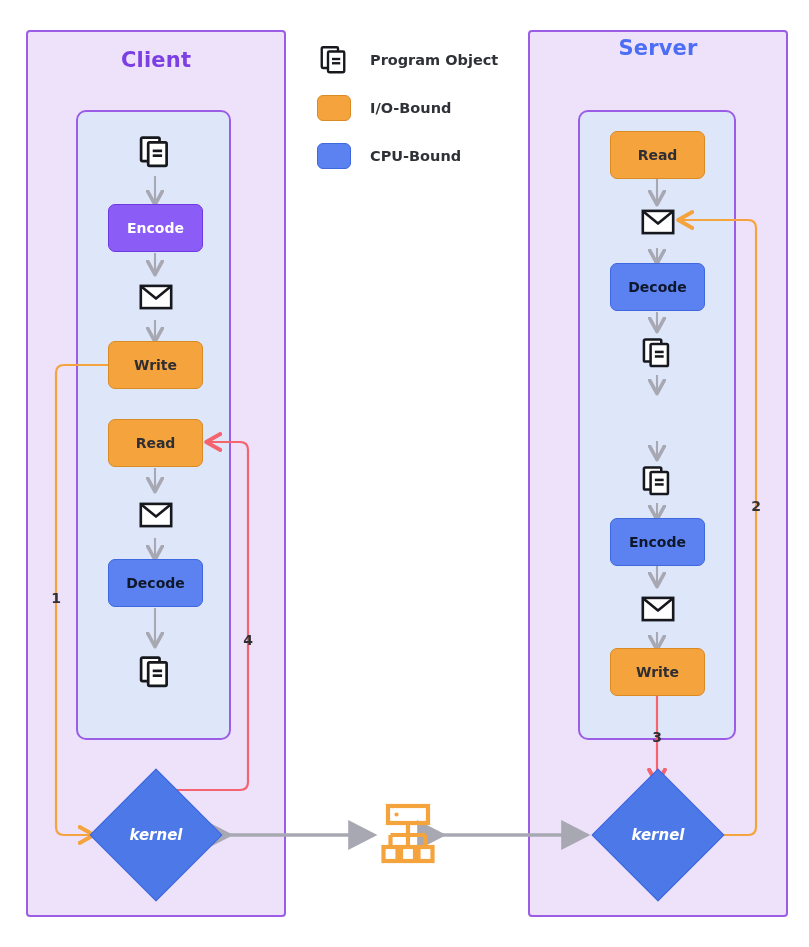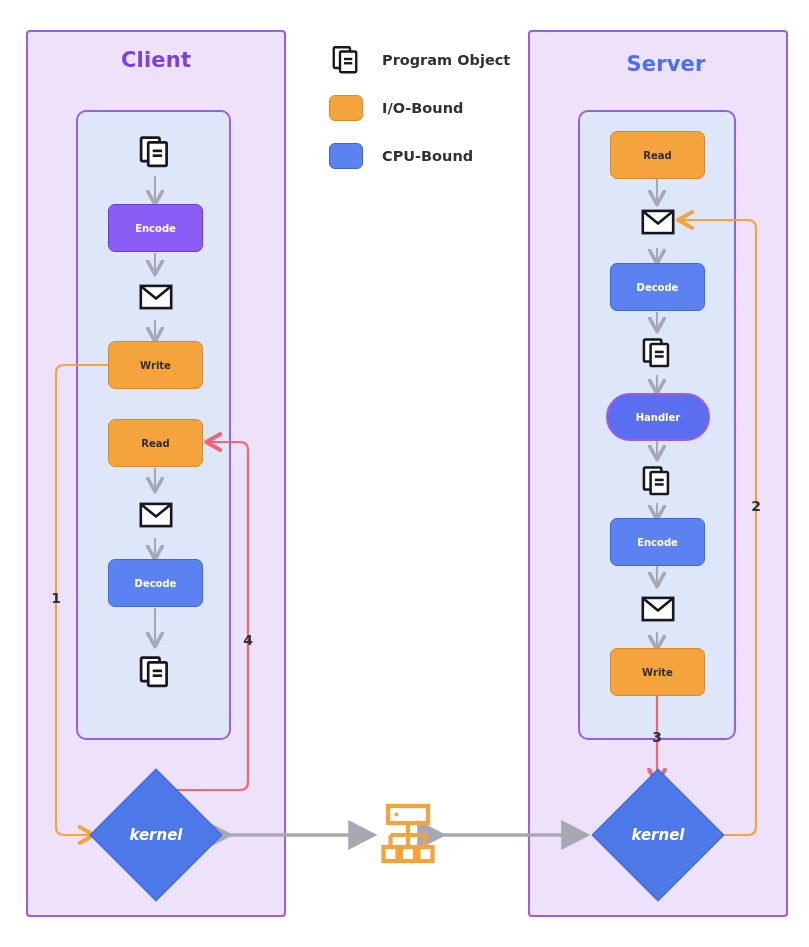--- a/index.html
+++ b/index.html
@@ -54,34 +54,34 @@
   .title-client { color: #7B3FE4; }
   .title-server { color: #4C6EF5; }
 
   
   .node {
     position: absolute;
     box-sizing: border-box;
     display: flex;
     align-items: center;
     justify-content: center;
-    font-size: 10px;
+    font-size: 14px;
     font-weight: bold;
     border-radius: 7px;
     white-space: nowrap;
   }
   .node.io {
     background: #F5A33C;
     border: 1.6px solid #D98B23;
     color: #2e2e33;
   }
   .node.cpu {
     background: #5B82F0;
     border: 1.6px solid #3F67DE;
-    color: #ffffff;
+    color: #0f172a;
   }
   .node.encode-purple {
     background: #8B5CF6;
     border: 1.6px solid #7038E0;
     color: #ffffff;
   }
   .node.handler {
     background: #5B6EF0;
     border: 2.2px solid #9B5DE5;
     border-radius: 40px;
@@ -120,21 +120,21 @@
   .icon-slot {
     position: absolute;
     display: flex;
     align-items: center;
     justify-content: center;
   }
 
   
   #legend {
     position: absolute;
-    left: 324px;
+    left: 312px;
     top: 36px;
     width: 210px;
   }
   .legend-row {
     display: flex;
     align-items: center;
     height: 48px;
   }
   .legend-key {
     width: 44px;
@@ -172,21 +172,21 @@
 </head>
 <body>
 
 <div id="stage">
 
   <div class="outer-panel" style="left:26px; top:30px; width:260px; height:887px;"></div>
   <div class="panel-title title-client" style="left:26px; top:48px; width:260px;">Client</div>
   <div class="inner-panel" style="left:76px; top:110px; width:155px; height:630px;"></div>
 
   <div class="outer-panel" style="left:528px; top:30px; width:260px; height:887px;"></div>
-  <div class="panel-title title-server" style="left:528px; top:52px; width:260px;padding-left:8px;">Server</div>
+  <div class="panel-title title-server" style="left:528px; top:36px; width:260px;">Server</div>
   <div class="inner-panel" style="left:578px; top:110px; width:158px; height:630px;"></div>
 
   <svg class="layer" viewBox="0 0 809 947">
     <defs>
       <marker id="ah-gray" markerWidth="9" markerHeight="9" refX="6.4" refY="4.5" orient="auto">
         <path d="M0.6,0.9 L7.2,4.5 L0.6,8.1" fill="none" stroke="#A8A8B3" stroke-width="1.7" stroke-linecap="round" stroke-linejoin="round"></path>
       </marker>
       <marker id="ah-gray-solid" markerWidth="10" markerHeight="10" refX="7" refY="5" orient="auto">
         <path d="M0,0.6 L8.6,5 L0,9.4 Z" fill="#A8A8B3"></path>
       </marker>
@@ -289,21 +289,20 @@
 
   <div class="icon-slot" style="left:633px; top:330px; width:48px; height:46px;">
     <svg width="32" height="32" viewBox="0 0 24 24">
       <rect x="2.2" y="1.8" width="13" height="16.6" rx="1" fill="#fff" stroke="#16181d" stroke-width="1.9"></rect>
       <rect x="7.2" y="5.2" width="13" height="16.6" rx="1" fill="#fff" stroke="#16181d" stroke-width="1.9"></rect>
       <line x1="10.4" y1="11.2" x2="17" y2="11.2" stroke="#16181d" stroke-width="1.9"></line>
       <line x1="10.4" y1="14.6" x2="17" y2="14.6" stroke="#16181d" stroke-width="1.9"></line>
     </svg>
   </div>
 
-  <div class="node handler" style="left:606px; top:393px; width:104px; height:48px;">Handler</div>
 
   <div class="icon-slot" style="left:633px; top:458px; width:48px; height:46px;">
     <svg width="32" height="32" viewBox="0 0 24 24">
       <rect x="2.2" y="1.8" width="13" height="16.6" rx="1" fill="#fff" stroke="#16181d" stroke-width="1.9"></rect>
       <rect x="7.2" y="5.2" width="13" height="16.6" rx="1" fill="#fff" stroke="#16181d" stroke-width="1.9"></rect>
       <line x1="10.4" y1="11.2" x2="17" y2="11.2" stroke="#16181d" stroke-width="1.9"></line>
       <line x1="10.4" y1="14.6" x2="17" y2="14.6" stroke="#16181d" stroke-width="1.9"></line>
     </svg>
   </div>
 

